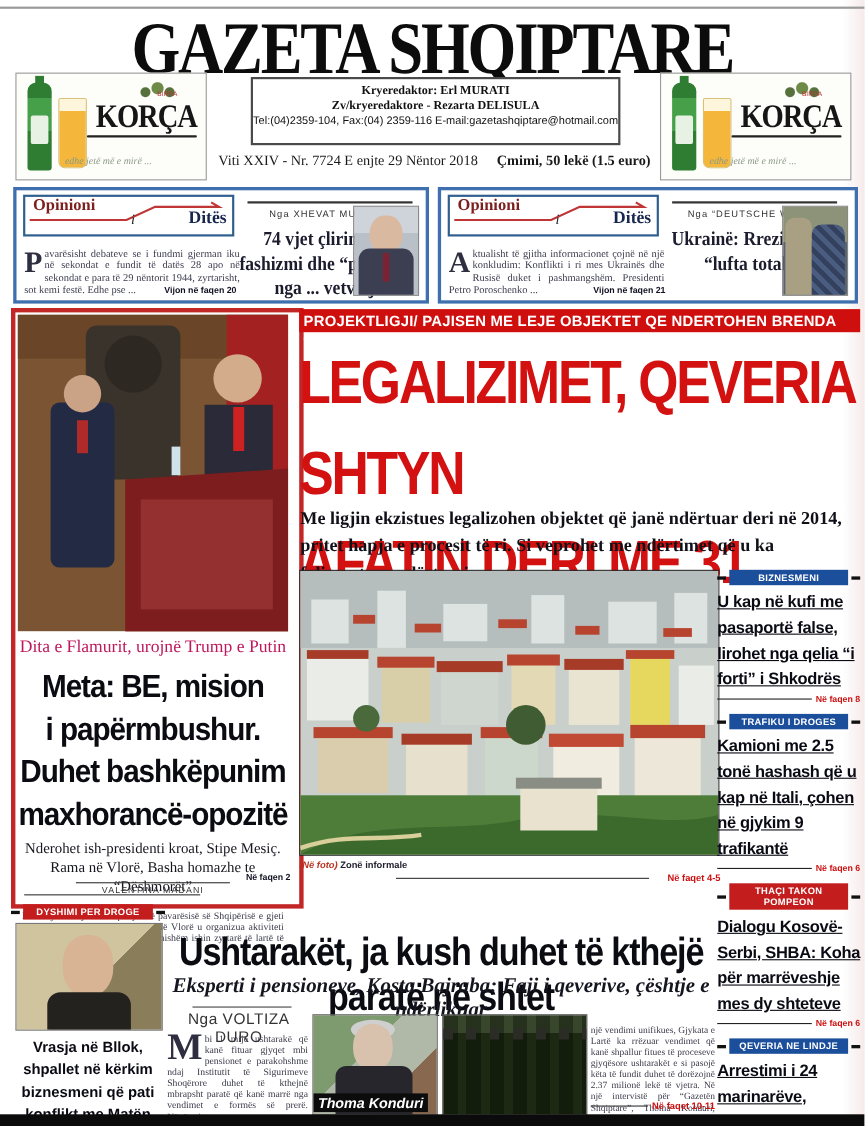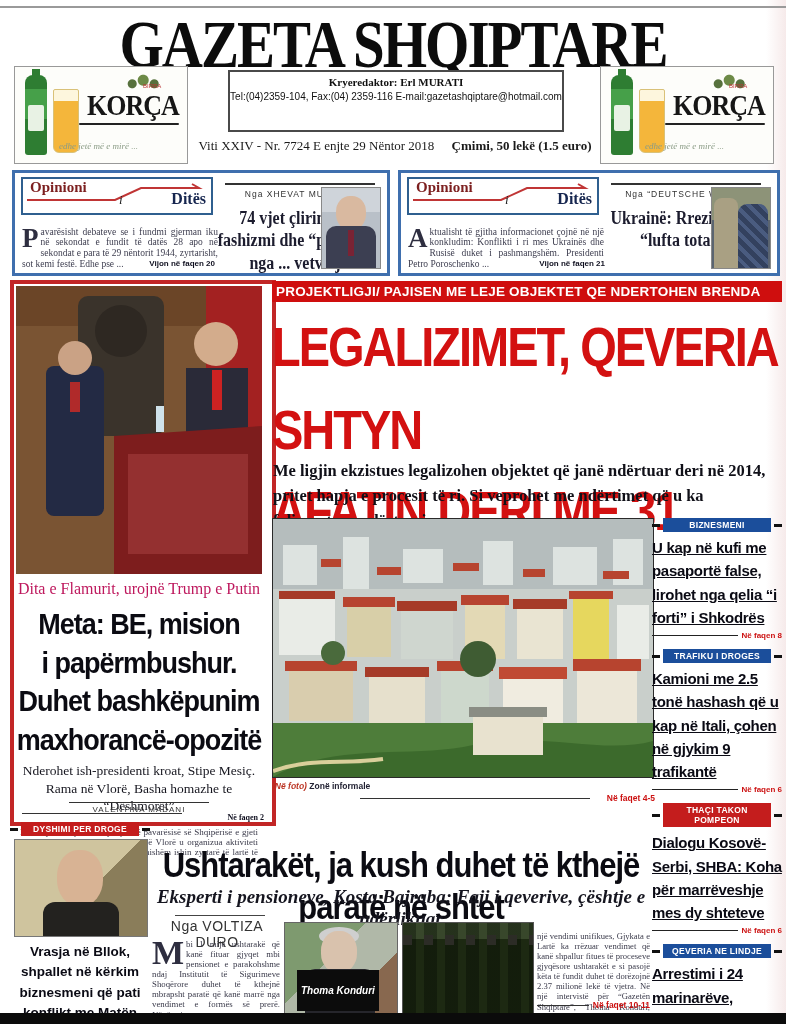--- a/index.html
+++ b/index.html
@@ -56,21 +56,21 @@
   #photo-ukraine .fig1{position:absolute;left:2px;top:10px;width:24px;height:70px;background:#a9a083;border-radius:8px 8px 0 0;}
   #photo-ukraine .fig2{position:absolute;left:26px;top:16px;width:30px;height:64px;background:repeating-linear-gradient(45deg,#33415e 0 5px,#4a5c80 5px 9px);border-radius:9px 9px 0 0;}
   #meta-frame{left:10px;top:280px;width:258px;height:538px;border:4px solid #c22626;background:#fff;}
   #meta-photo{position:absolute;left:2px;top:2px;width:246px;height:288px;}
   #meta-caption{position:absolute;left:2px;top:296px;width:246px;text-align:center;font-size:16px;color:#be185d;}
   #meta-headline{position:absolute;left:2px;top:322px;width:246px;text-align:center;font-weight:bold;font-size:27px;line-height:1.32;color:#0b0b12;font-family:"Liberation Sans",sans-serif;letter-spacing:-1px;transform:scaleY(1.08);transform-origin:center top;}
   #meta-deck{position:absolute;left:6px;top:478px;width:238px;text-align:center;font-size:13.5px;line-height:1.3;color:#16161f;}
   #meta-byrule{position:absolute;left:55px;top:518px;width:140px;height:1px;background:#333;}
   #meta-byline{position:absolute;left:2px;top:521px;width:246px;text-align:center;font-size:8px;letter-spacing:1px;color:#333;font-family:"Liberation Sans",sans-serif;}
   #meta-body{position:absolute;left:6px;top:534px;width:238px;font-size:9px;line-height:1.12;text-align:justify;color:#3a3a4a;}
-  #meta-ref{position:absolute;right:8px;bottom:0;font-size:8px;font-weight:bold;color:#101020;font-family:Liberation Serif, serif;}
+  #meta-ref{position:absolute;right:8px;bottom:20px;font-size:8px;font-weight:bold;color:#101020;font-family:Liberation Sans, sans-serif;}
   #meta-endrule{position:absolute;left:8px;bottom:8px;width:160px;height:1px;background:#333;}
 
   
   #kickerbar{left:272px;top:281px;width:506px;height:21px;background:#cf0e0e;color:#fff;font-weight:bold;font-size:13.5px;font-family:"Liberation Sans",sans-serif;line-height:21px;padding-left:4px;letter-spacing:0.2px;}
   #mainheadline{left:272px;top:306px;width:512px;font-weight:bold;font-size:47px;line-height:1.48;letter-spacing:-2px;color:#d31111;font-family:"Liberation Sans",sans-serif;transform:scaleY(1.18);transform-origin:left top;}
   #mainsubhead{left:273px;top:459px;width:508px;font-weight:bold;font-size:16.5px;line-height:1.5;color:#101018;}
   #city-photo{left:272px;top:518px;width:380px;height:258px;border:1px solid #2a2a2a;}
   #city-caption{left:272px;top:781px;width:200px;font-size:8.5px;font-weight:bold;color:#b32;font-style:italic;font-family:"Liberation Sans",sans-serif;}
   #city-caption b{color:#223;font-style:normal;}
   #city-refrule{left:360px;top:798px;width:230px;height:1px;background:#333;}
@@ -98,21 +98,21 @@
   #mil-headline{left:152px;top:845px;width:498px;text-align:center;font-weight:bold;font-size:31px;letter-spacing:-1px;color:#0b0b12;font-family:"Liberation Sans",sans-serif;transform:scaleY(1.15);transform-origin:center top;}
   #mil-deck{left:152px;top:886px;width:498px;text-align:center;font-style:italic;font-weight:bold;font-size:19px;color:#15151f;}
   #mil-byrule{left:175px;top:915px;width:90px;height:1px;background:#444;}
   #mil-byline{left:152px;top:918px;width:130px;text-align:center;font-size:14px;letter-spacing:0.5px;color:#333;font-family:"Liberation Sans",sans-serif;}
   #mil-body1{left:152px;top:930px;width:128px;font-size:8.8px;line-height:1.15;text-align:justify;color:#3a3a4a;}
   .dropcapM{float:left;font-size:34px;line-height:0.8;font-weight:bold;padding-right:2px;color:#2e2e40;}
   #mil-photo1{left:284px;top:922px;width:112px;height:90px;border:1px solid #666;background:linear-gradient(135deg,#7e9a6f 0 40%,#b0b8a8 40% 70%,#88684f 70% 100%);}
   #mil-photo1 .head{position:absolute;left:36px;top:8px;width:36px;height:42px;border-radius:46%;background:#d9c2ad;}
   #mil-photo1 .hair{position:absolute;left:34px;top:4px;width:40px;height:18px;border-radius:50%;background:#cfcfcf;}
   #mil-photo1 .body{position:absolute;left:20px;top:46px;width:70px;height:44px;background:#26262c;border-radius:10px 10px 0 0;}
-  #mil-photo1 .label{position:absolute;left:12px;bottom:2px;background:#0c0c0c;color:#fff;font-size:10px;font-weight:bold;font-style:italic;padding:15px 4px;font-family:"Liberation Sans",sans-serif;}
+  #mil-photo1 .label{position:absolute;left:0;bottom:2px;background:#0c0c0c;color:#fff;font-size:13px;font-weight:bold;font-style:italic;padding:1px 4px;font-family:"Liberation Sans",sans-serif;}
   #mil-photo2{left:402px;top:922px;width:130px;height:90px;border:1px solid #555;background:repeating-linear-gradient(90deg,#3e4c31 0 13px,#5d6d4a 13px 21px),linear-gradient(180deg,#9aa694 0 18%,#50603f 18% 100%);background-blend-mode:multiply;}
   #mil-photo2 .heads{position:absolute;left:0;top:12px;width:130px;height:10px;background:repeating-linear-gradient(90deg,#2c2c26 0 9px,transparent 9px 21px);}
   #mil-body2{left:537px;top:922px;width:113px;font-size:8.6px;line-height:1.18;text-align:justify;color:#3a3a4a;}
   #mil-refrow{left:537px;top:1000px;width:113px;display:flex;align-items:center;}
   #mil-refrow .sb-rule{background:#333;}
   #mil-ref{font-size:8.5px;font-weight:bold;color:#c11;font-family:"Liberation Sans",sans-serif;}
   #bottombar{left:0;top:1013px;width:786px;height:11px;background:#0b0b0b;}
 </style>
 </head>
 <body>
@@ -127,20 +127,21 @@
     <div class="glass"></div>
     <div class="hops"></div>
     <div class="korca-birra sans">BIRRA</div>
     <div class="korca-brand">KORÇA</div>
     <div class="korca-underline"></div>
     <div class="korca-slogan">edhe jetë më e mirë ...</div>
   </div>
 
   <div class="abs" id="editorbox">
     <div class="l1">Kryeredaktor: Erl MURATI</div>
+    <div class="l2">Zv/kryeredaktore - Rezarta DELISULA</div>
     <div class="l3">Tel:(04)2359-104, Fax:(04) 2359-116  E-mail:gazetashqiptare@hotmail.com</div>
   </div>
 
   <div class="abs" id="dateline">
     <span>Viti XXIV - Nr. 7724  E enjte 29 Nëntor 2018</span>
     <b>Çmimi, 50 lekë (1.5 euro)</b>
   </div>
 
   <div class="abs adbox" id="ad-right">
     <div class="bottle"></div>

